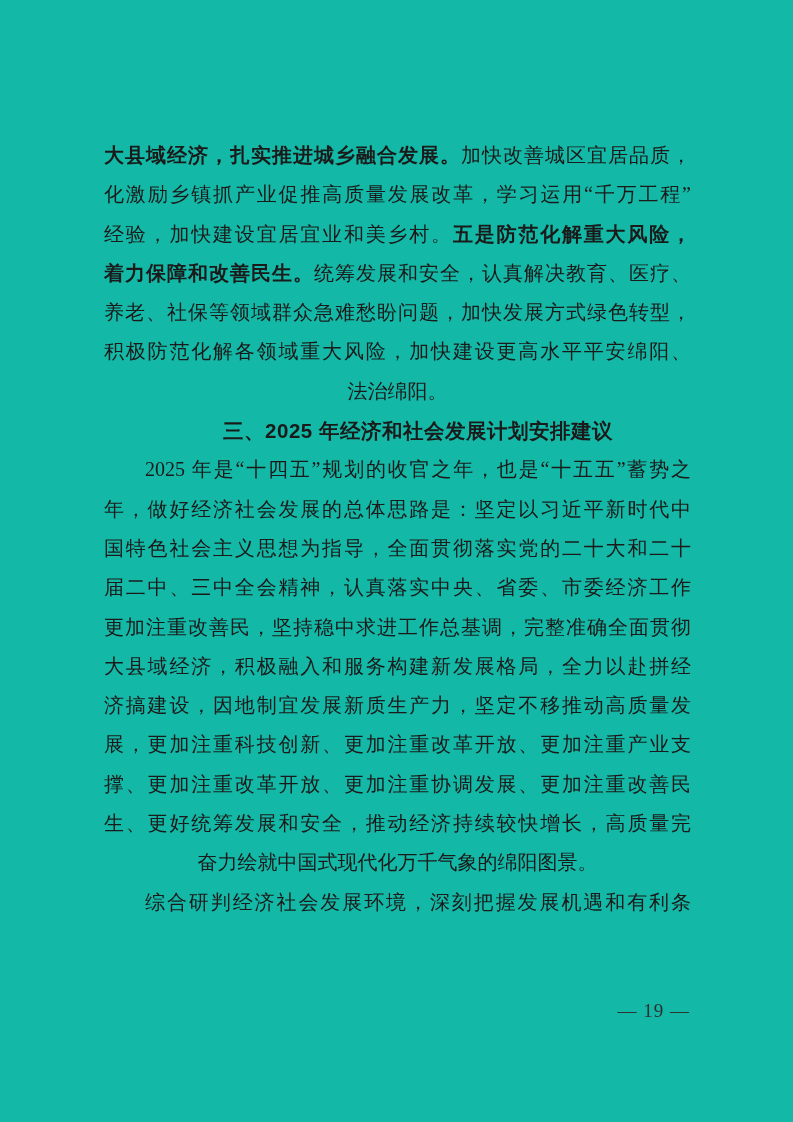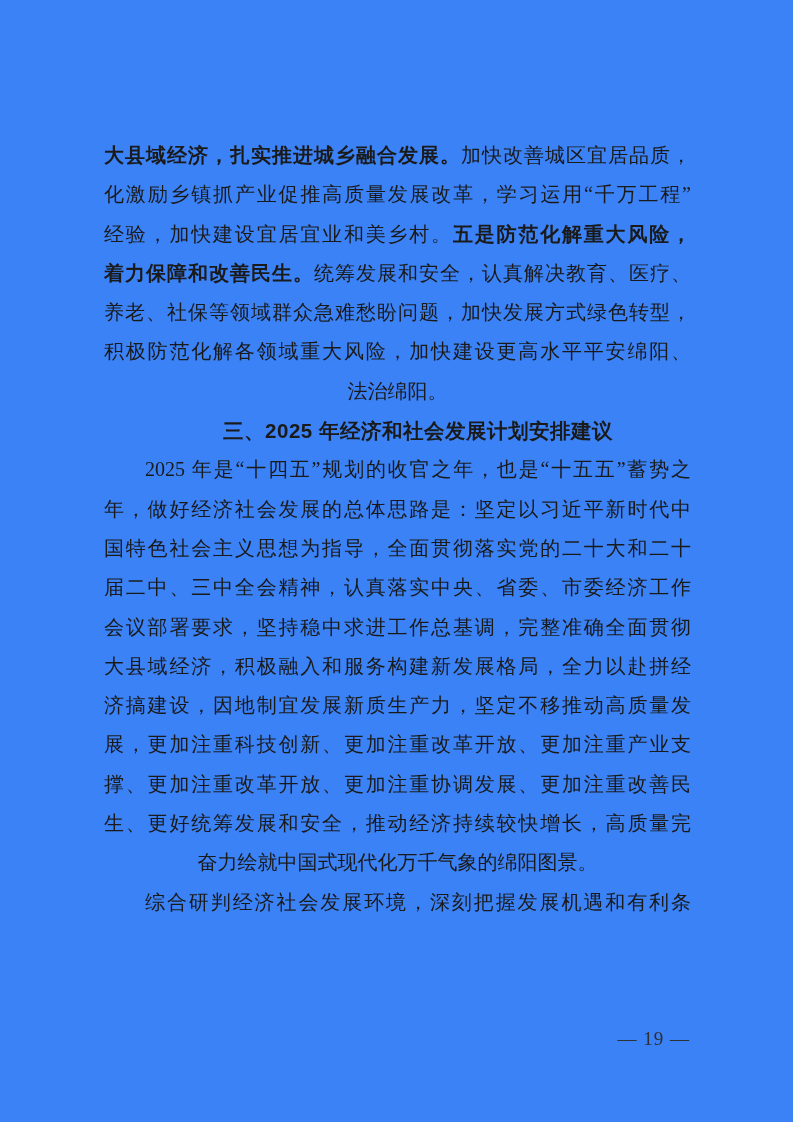--- a/index.html
+++ b/index.html
@@ -5,21 +5,21 @@
   html, body {
     margin: 0;
     padding: 0;
     background: #e8e8e8;
   }
   .page {
     position: relative;
     width: 793px;
     height: 1122px;
     margin: 0 auto;
-    background: #3b82f6;
+    background: #14b8a6;
     overflow: hidden;
     font-family: "Liberation Serif", "DejaVu Serif", serif;
     color: #1a1a1a;
   }
   .doc-body {
     position: absolute;
     left: 104px;
     top: 136px;
     width: 587px;
   }
@@ -48,21 +48,20 @@
   .block.heading .seg { font-weight: 700; }
   .footer {
     position: absolute;
     top: 999px;
     right: 103px;
     font-size: 19px;
     line-height: 24px;
     color: #2e2e2e;
     font-family: "Liberation Serif", "DejaVu Serif", serif;
     letter-spacing: 1px;
-    margin-top: 28px;
   }
 </style>
 </head>
 <body>
 
 <div class="page">
   <div class="doc-body">
       <div class="block paragraph">
         <div class="line just"><span class="seg bold">大县域经济，扎实推进城乡融合发展。</span><span class="seg">加快改善城区宜居品质，</span></div>
         <div class="line just"><span class="seg">化激励乡镇抓产业促推高质量发展改革，学习运用“千万工程”</span></div>
@@ -73,21 +72,21 @@
         <div class="line"><span class="seg">法治绵阳。</span></div>
       </div>
       <div class="block heading">
         <div class="line indent"><span class="seg bold">三、2025 年经济和社会发展计划安排建议</span></div>
       </div>
       <div class="block paragraph">
         <div class="line just indent"><span class="seg">2025 年是“十四五”规划的收官之年，也是“十五五”蓄势之</span></div>
         <div class="line just"><span class="seg">年，做好经济社会发展的总体思路是：坚定以习近平新时代中</span></div>
         <div class="line just"><span class="seg">国特色社会主义思想为指导，全面贯彻落实党的二十大和二十</span></div>
         <div class="line just"><span class="seg">届二中、三中全会精神，认真落实中央、省委、市委经济工作</span></div>
-        <div class="line just"><span class="seg">会议部署要求，坚持稳中求进工作总基调，完整准确全面贯彻</span></div>
+        <div class="line just"><span class="seg">更加注重改善民，坚持稳中求进工作总基调，完整准确全面贯彻</span></div>
         <div class="line just"><span class="seg">大县域经济，积极融入和服务构建新发展格局，全力以赴拼经</span></div>
         <div class="line just"><span class="seg">济搞建设，因地制宜发展新质生产力，坚定不移推动高质量发</span></div>
         <div class="line just"><span class="seg">展，更加注重科技创新、更加注重改革开放、更加注重产业支</span></div>
         <div class="line just"><span class="seg">撑、更加注重改革开放、更加注重协调发展、更加注重改善民</span></div>
         <div class="line just"><span class="seg">生、更好统筹发展和安全，推动经济持续较快增长，高质量完</span></div>
         <div class="line"><span class="seg">奋力绘就中国式现代化万千气象的绵阳图景。</span></div>
       </div>
       <div class="block paragraph">
         <div class="line just indent"><span class="seg">综合研判经济社会发展环境，深刻把握发展机遇和有利条</span></div>
       </div>

